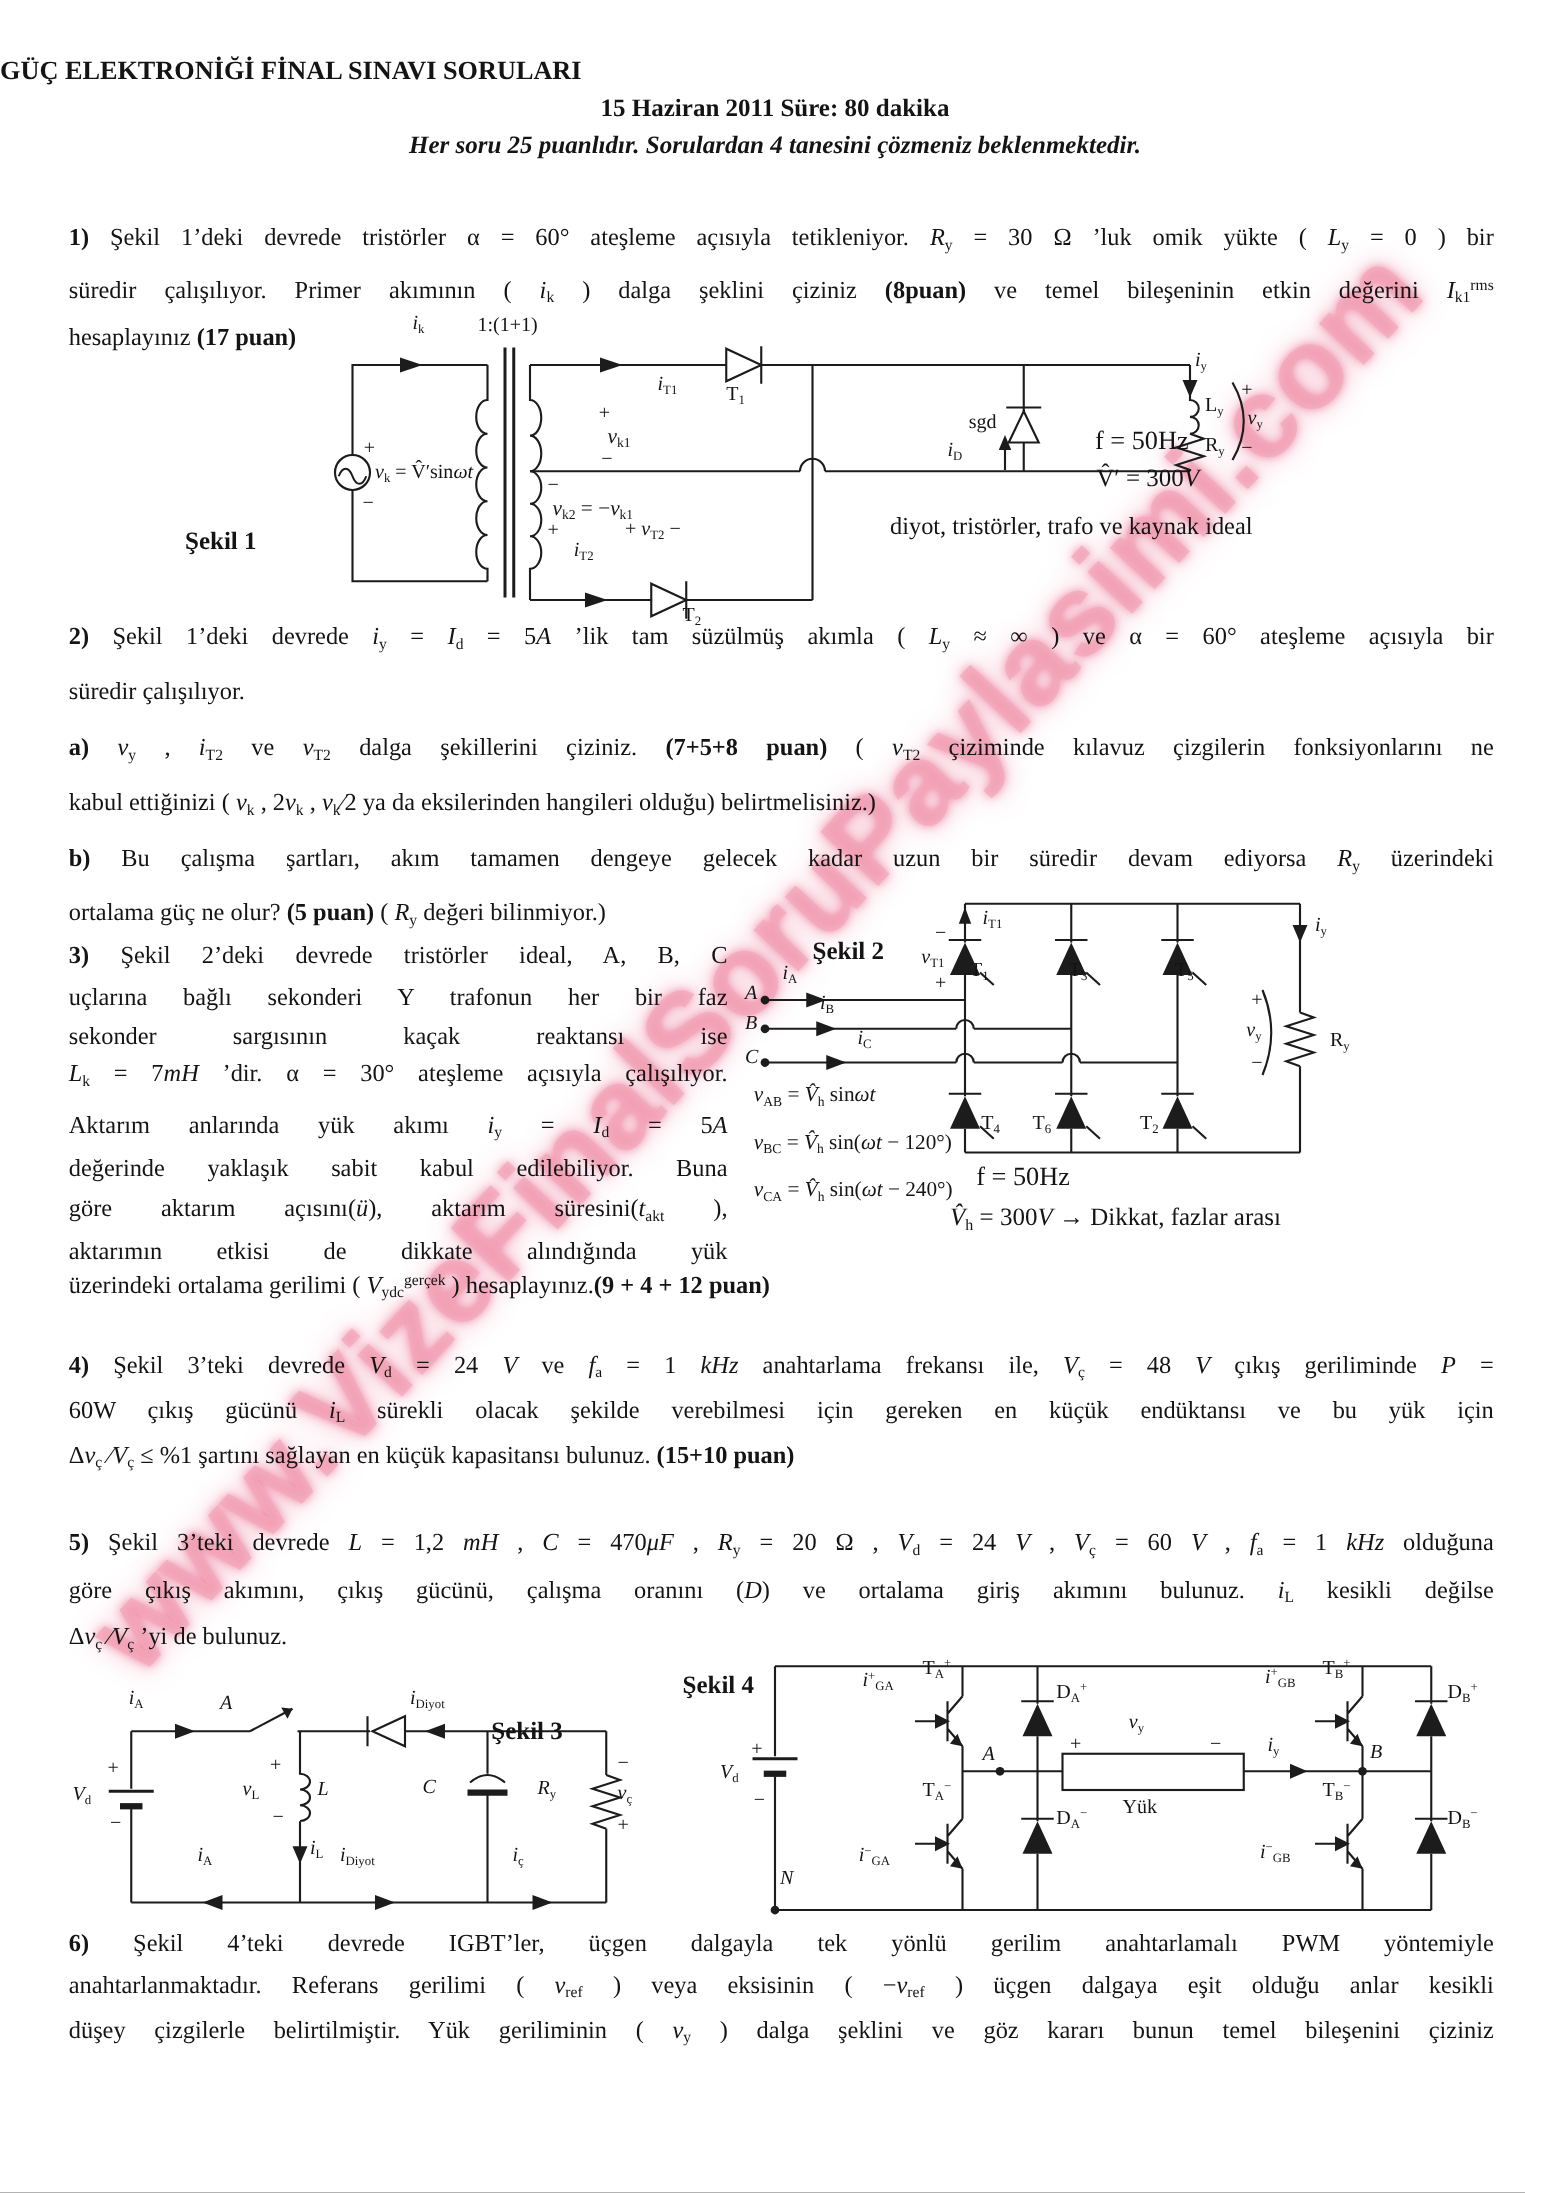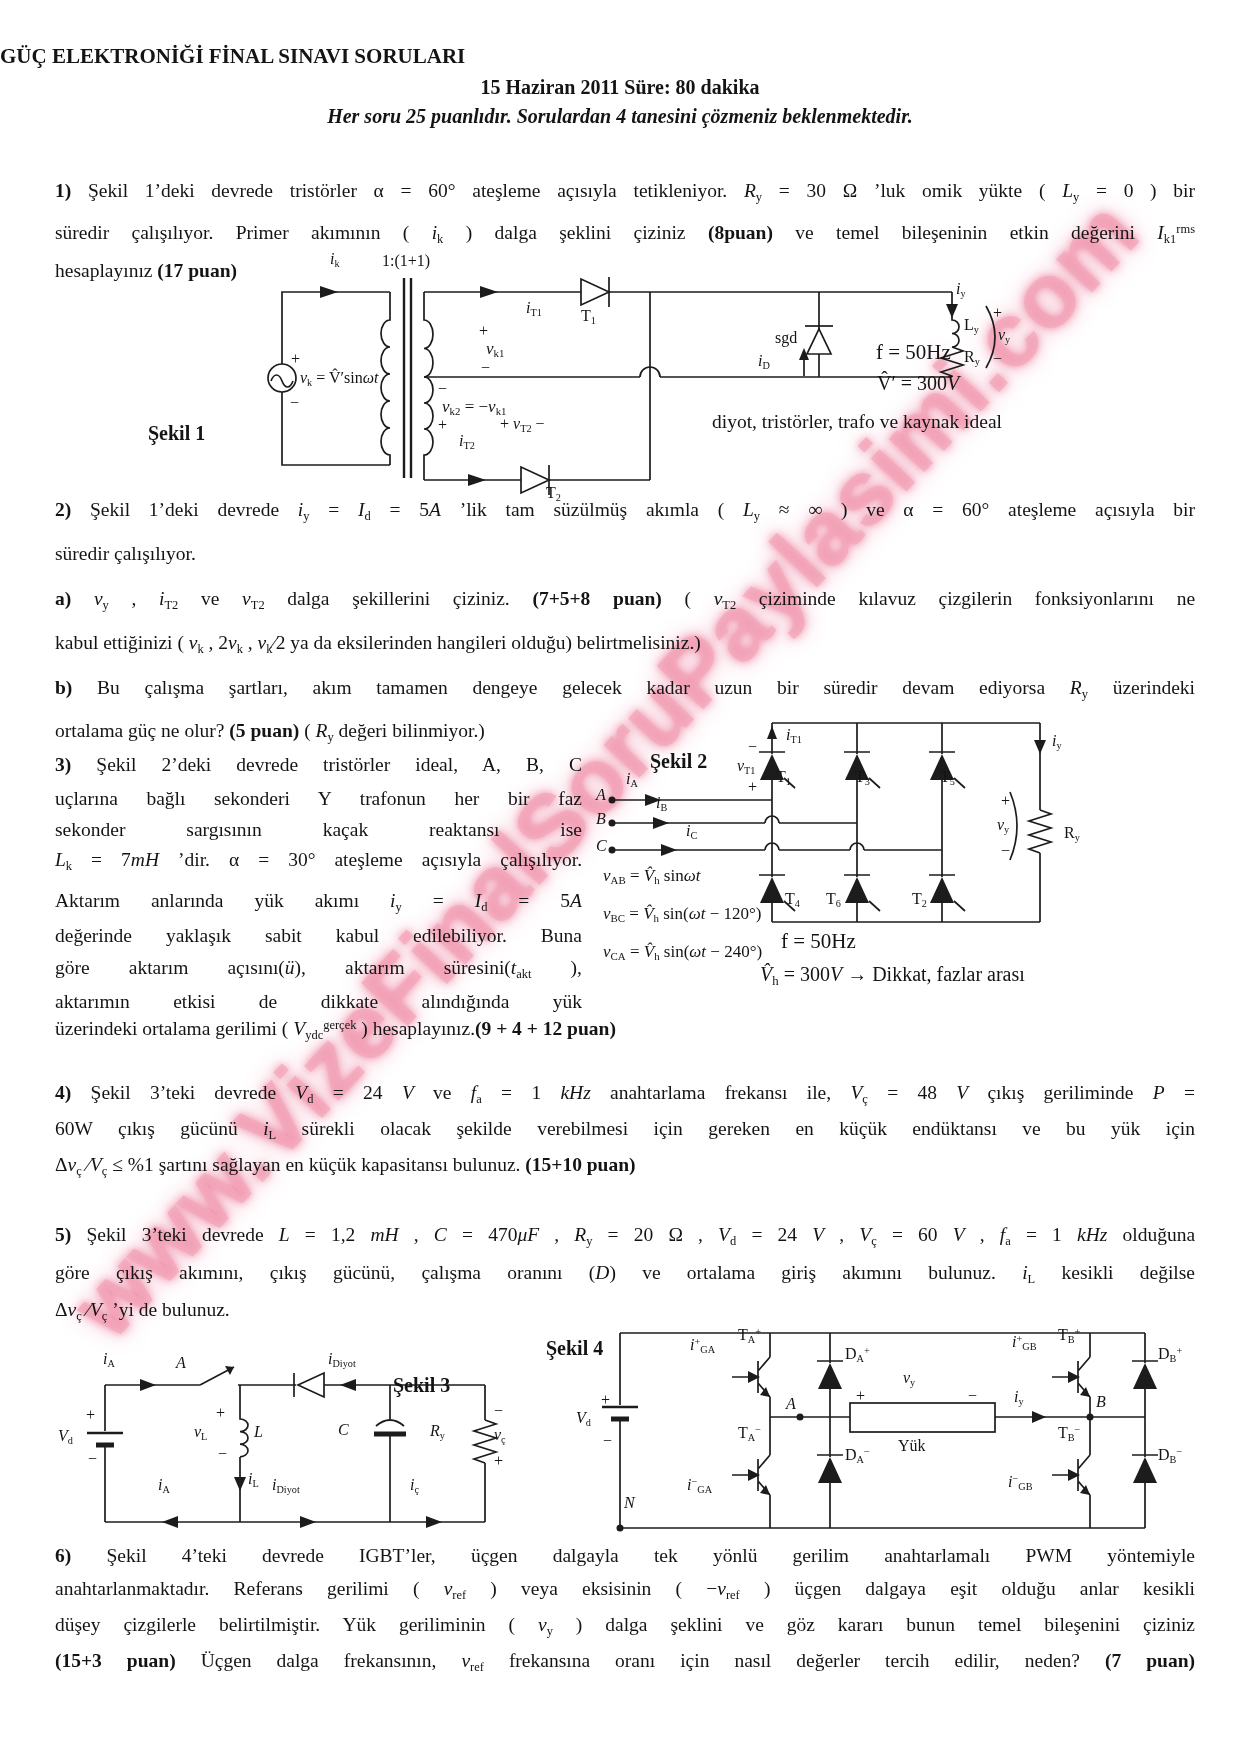--- a/index.html
+++ b/index.html
@@ -276,15 +276,14 @@
   <span class="fl z" style="left:1012px;top:1333px"><i>i</i><sup>+</sup><sub>GB</sub></span>
   <span class="fl z" style="left:1058px;top:1326px">T<sub>B</sub><sup>+</sup></span>
   <span class="fl z" style="left:1158px;top:1345px">D<sub>B</sub><sup>+</sup></span>
   <span class="fl z" style="left:1008px;top:1473px"><i>i</i><sup>−</sup><sub>GB</sub></span>
   <span class="fl z" style="left:1058px;top:1424px">T<sub>B</sub><sup>−</sup></span>
   <span class="fl z" style="left:1158px;top:1446px">D<sub>B</sub><sup>−</sup></span>
 
   <div class="ln j z" style="top:1543px"><b>6)</b> Şekil 4’teki devrede IGBT’ler, üçgen dalgayla tek yönlü gerilim anahtarlamalı PWM yöntemiyle</div>
   <div class="ln j z" style="top:1612px">düşey çizgilerle belirtilmiştir. Yük geriliminin ( <i>v</i><sub>y</sub> ) dalga şeklini ve göz kararı bunun temel bileşenini çiziniz</div>
   <div class="ln j z" style="top:1576px">anahtarlanmaktadır. Referans gerilimi ( <i>v</i><sub>ref</sub> ) veya eksisinin ( −<i>v</i><sub>ref</sub> ) üçgen dalgaya eşit olduğu anlar kesikli</div>
-  <div class="ln j z" style="top:1648px"><b>(15+3 puan)</b> Üçgen dalga frekansının,  <i>v</i><sub>ref</sub>  frekansına oranı için nasıl değerler tercih edilir, neden? <b>(7 puan)</b></div>
 
 </div>
 
 </body></html>

